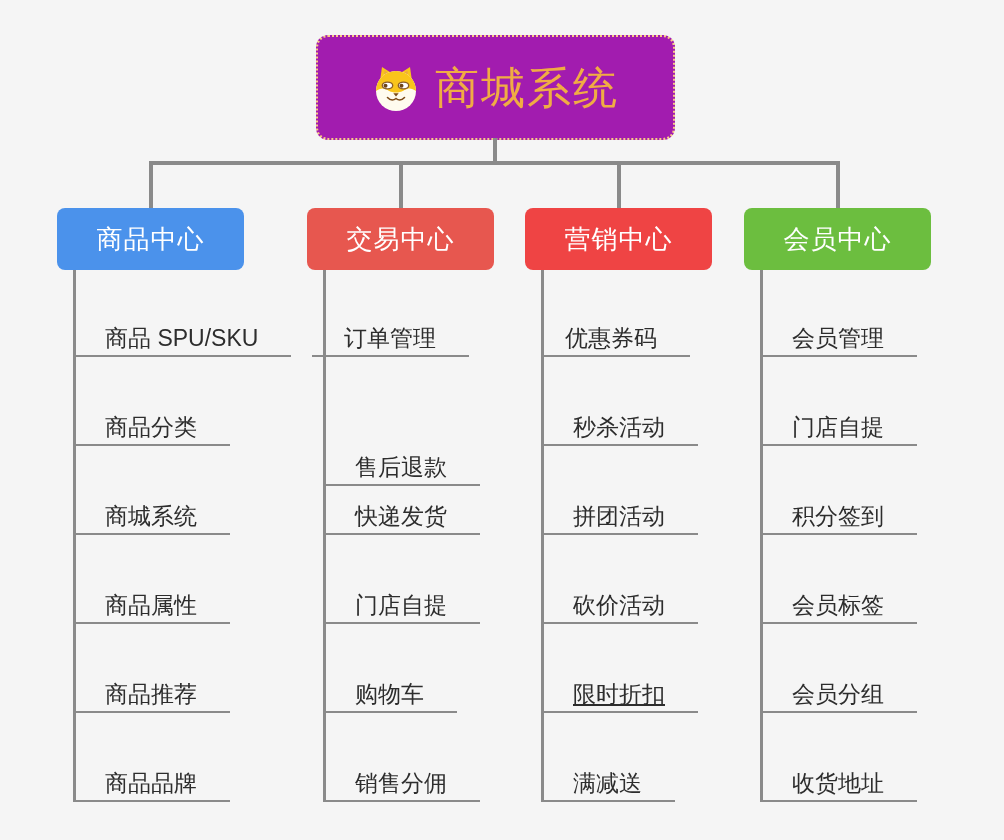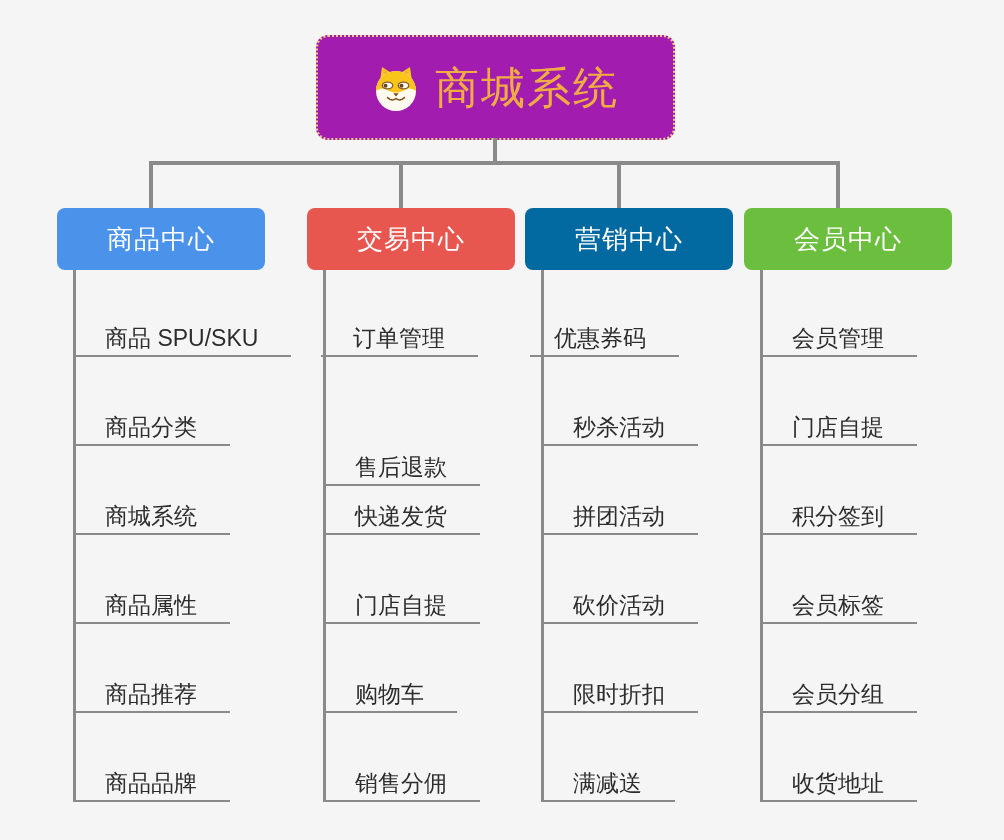--- a/index.html
+++ b/index.html
@@ -22,21 +22,21 @@
     font-size:44px;letter-spacing:2px;color:#F0AC44;font-weight:400;
     line-height:1;
   }
   .dog{width:48px;height:48px;flex:0 0 auto;}
 
   
   .line{position:absolute;background:#8A8A8A;}
 
   
   .branch-box{
-    position:absolute;top:208px;width:208px;height:62px;border-radius:8px;
+    position:absolute;top:208px;width:187px;height:62px;border-radius:8px;
     display:flex;align-items:center;justify-content:center;
     color:#FFFFFF;font-size:26px;font-weight:500;letter-spacing:1px;
     box-sizing:border-box;
   }
 
   
   .rail{position:absolute;top:270px;width:3px;height:531px;background:#8A8A8A;}
   .child{
     position:absolute;height:34px;
     display:flex;align-items:center;
@@ -103,57 +103,57 @@
       </div>
       <div class="child" style="left: 73px; top: 766px;">
         <span>商品品牌</span>
       </div>
   <div>
     <div class="branch-box" style="left: 307px; background: rgb(231, 87, 79);">
       <span>交易中心</span>
     </div>
     <div class="rail" style="left: 323px;"></div>
   </div>
-<div class="child" style="left: 321px; top: 321px;">
+<div class="child" style="left: 312px; top: 321px;">
         <span>订单管理</span>
       </div>
       <div class="child" style="left: 323px; top: 410px; margin-top: 40px;">
         <span>售后退款</span>
       </div>
       <div class="child" style="left: 323px; top: 499px;">
         <span>快递发货</span>
       </div>
       <div class="child" style="left: 323px; top: 588px; align-items: flex-end;">
         <span>门店自提</span>
       </div>
       <div class="child" style="left: 323px; top: 677px;">
         <span>购物车</span>
       </div>
       <div class="child" style="left: 323px; top: 766px;">
         <span>销售分佣</span>
       </div>
   <div>
-    <div class="branch-box" style="left: 525px; background: #0369a1;">
+    <div class="branch-box" style="left: 525px; background: #ef4444;">
       <span>营销中心</span>
     </div>
     <div class="rail" style="left: 541px;"></div>
   </div>
-<div class="child" style="left: 530px; top: 321px; padding-left: 24px;">
+<div class="child" style="left: 541px; top: 321px; padding-left: 24px;">
         <span>优惠券码</span>
       </div>
       <div class="child" style="left: 541px; top: 410px;">
         <span>秒杀活动</span>
       </div>
       <div class="child" style="left: 541px; top: 499px;">
         <span>拼团活动</span>
       </div>
       <div class="child" style="left: 541px; top: 588px;">
         <span>砍价活动</span>
       </div>
-      <div class="child" style="left: 541px; top: 677px;">
+      <div class="child" style="left: 541px; top: 677px; text-decoration: underline;">
         <span>限时折扣</span>
       </div>
       <div class="child" style="left: 541px; top: 766px;">
         <span>满减送</span>
       </div>
   <div>
     <div class="branch-box" style="left: 744px; background: rgb(108, 190, 63);">
       <span>会员中心</span>
     </div>
     <div class="rail" style="left: 760px;"></div>

